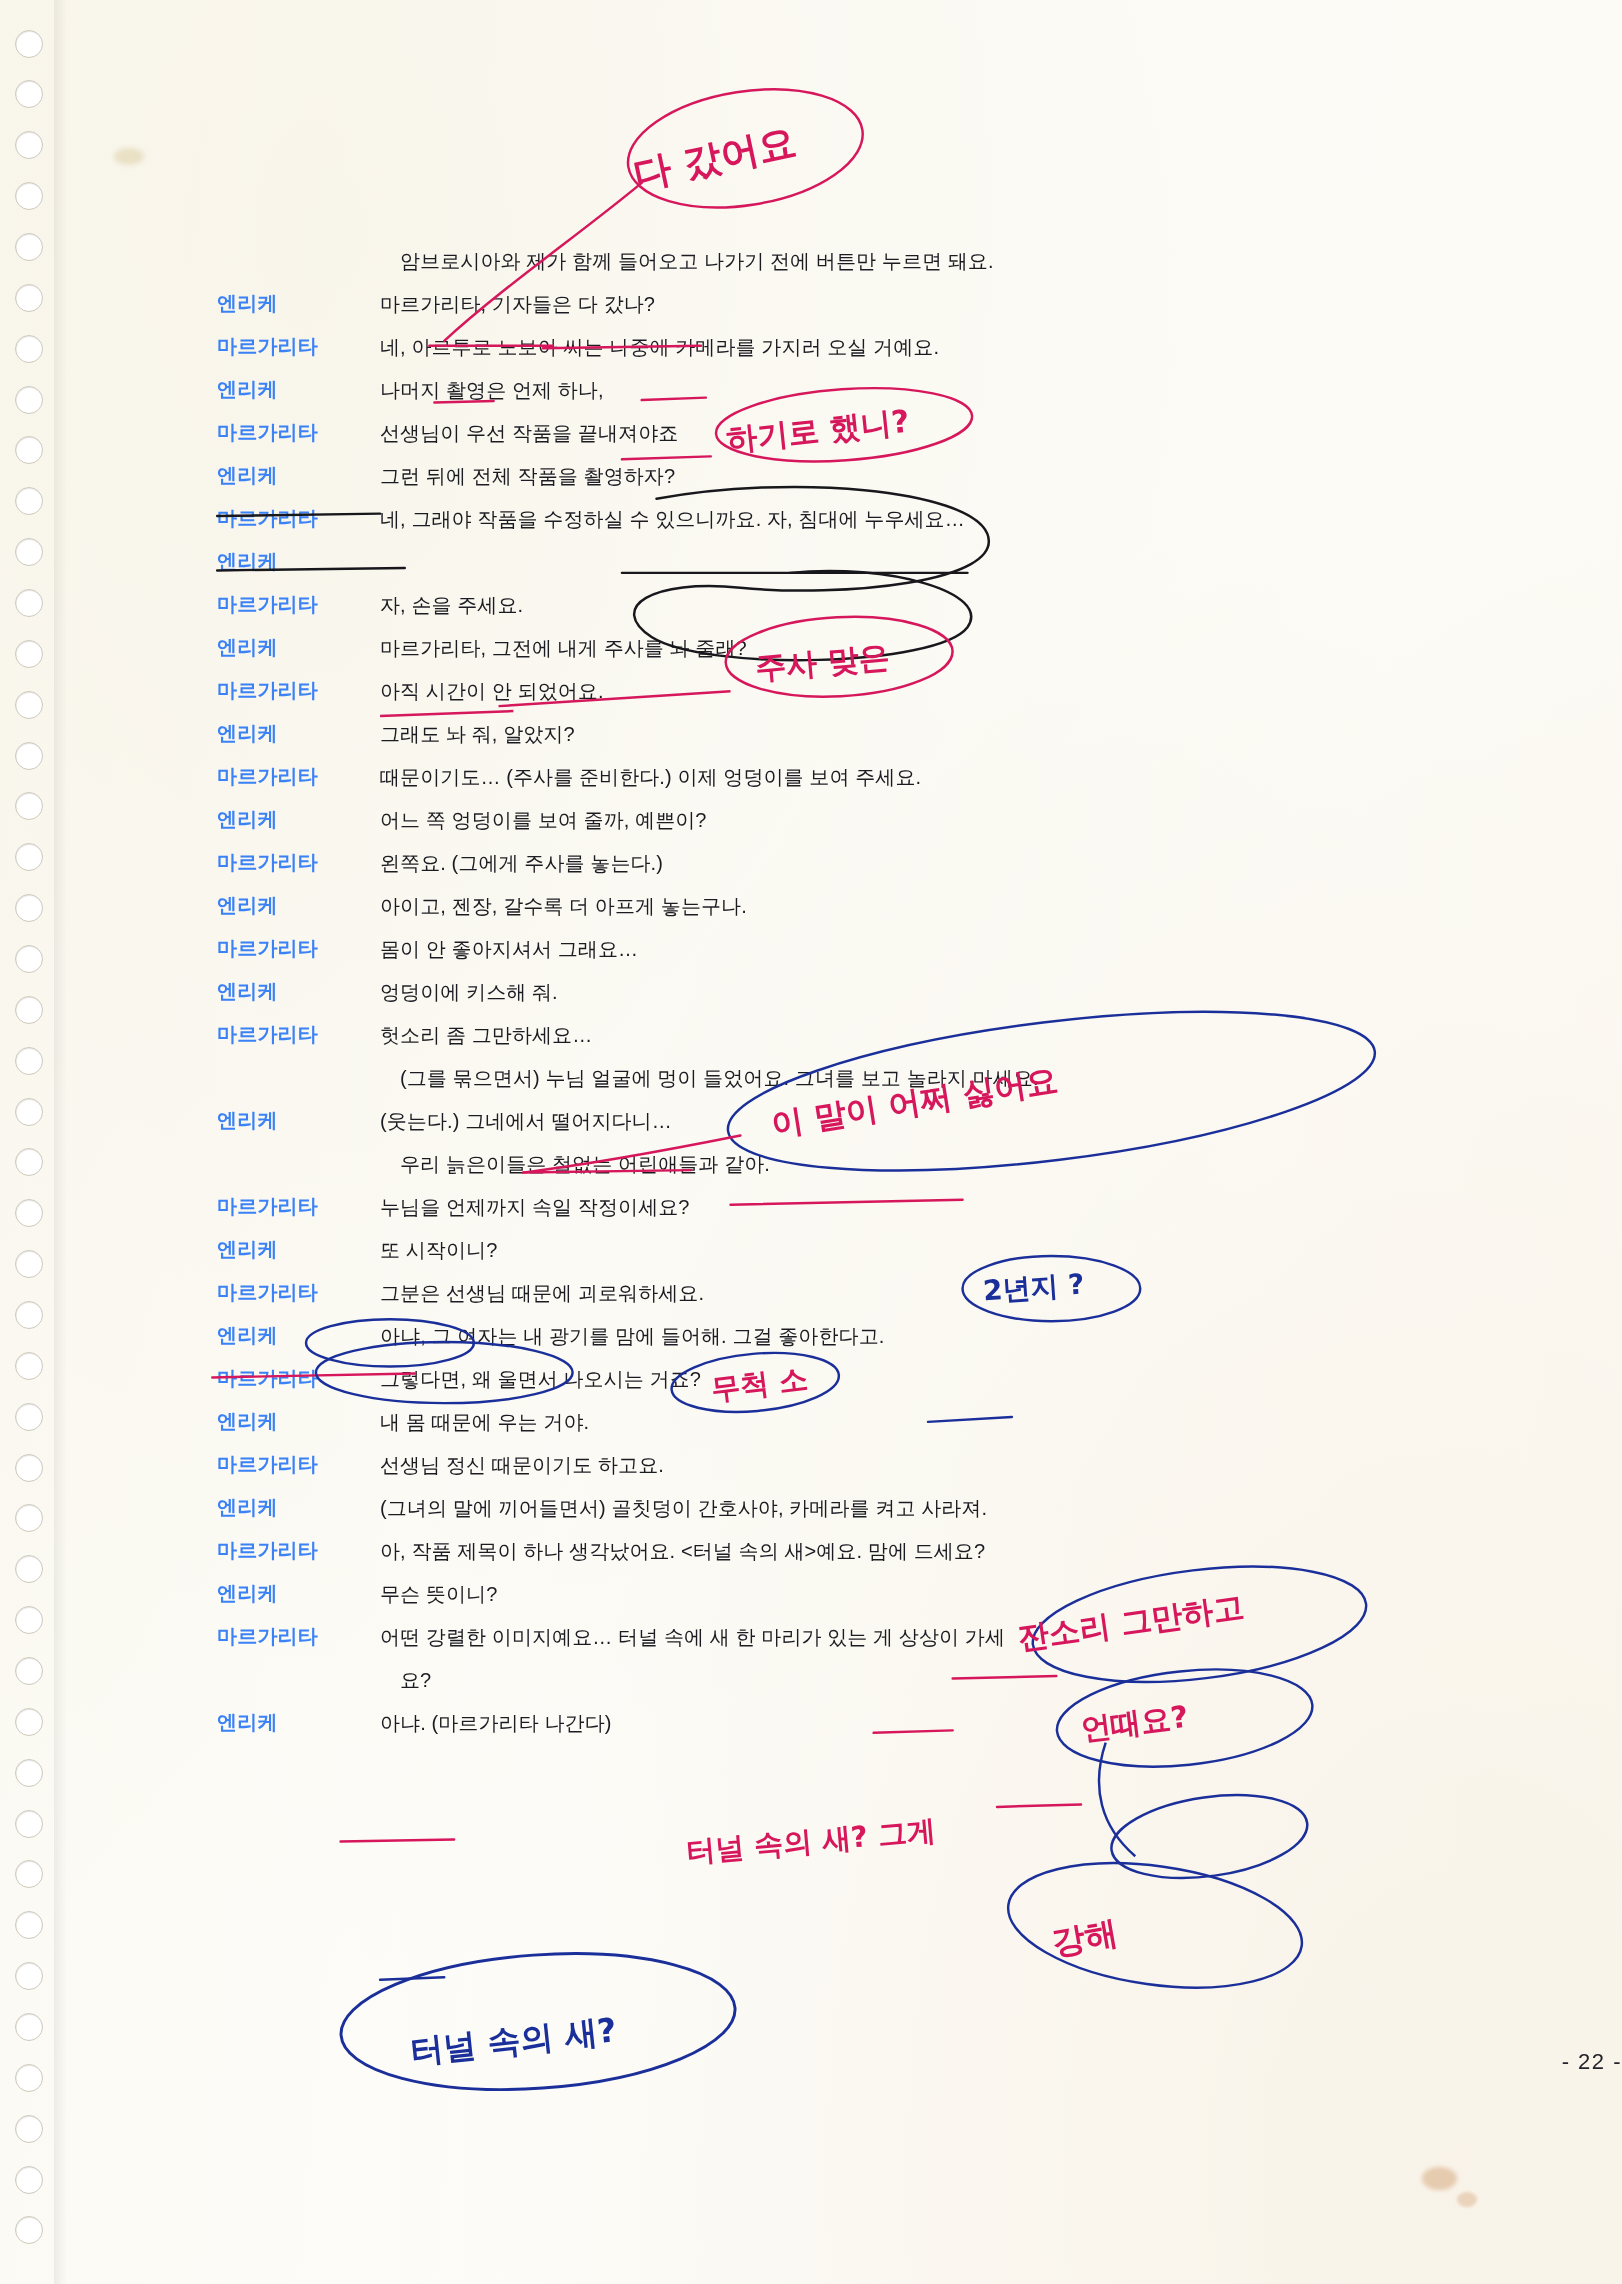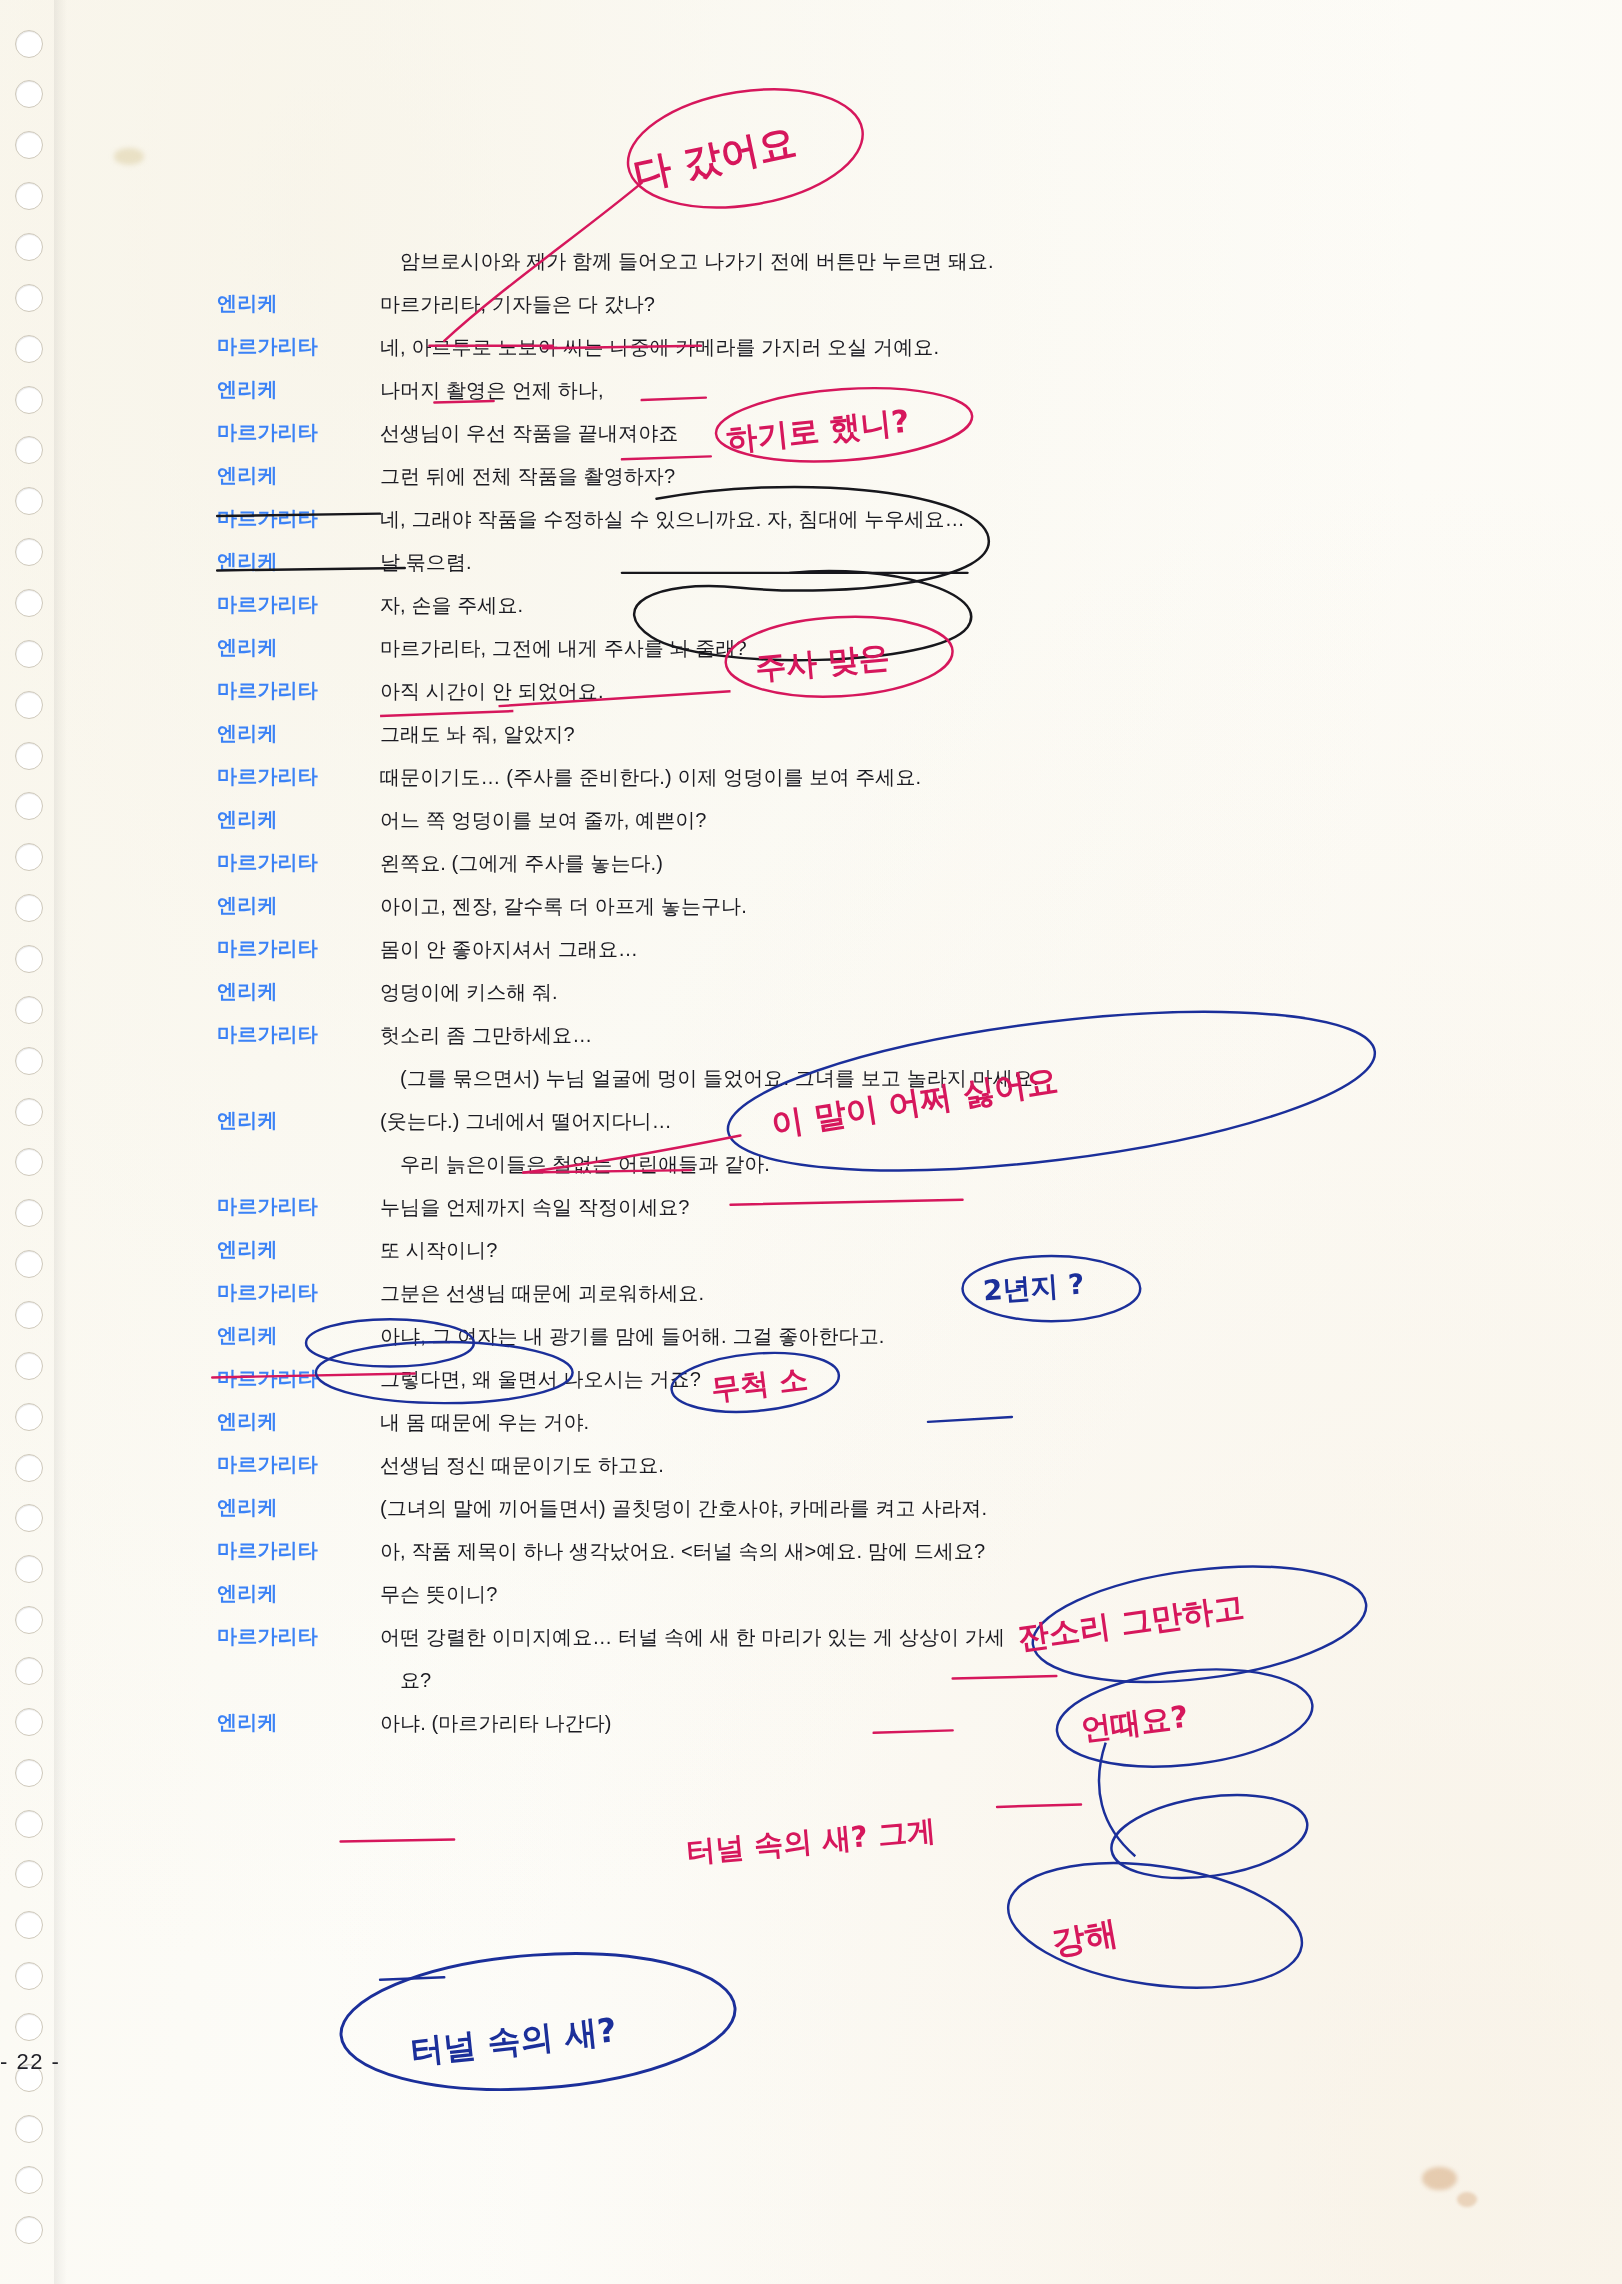--- a/index.html
+++ b/index.html
@@ -97,21 +97,21 @@
     white-space: nowrap;
   }
   .hw.red { color: #d6175c; }
   .hw.blue { color: #1b2f9a; }
 
   .pagenum {
     position: absolute;
     left: 0;
     right: 0;
     top: 2049px;
-    text-align: left;
+    text-align: right;
     font-size: 22px;
     color: #23232a;
     letter-spacing: 1.5px;
   }
   .stain {
     position: absolute;
     border-radius: 50%;
     pointer-events: none;
   }
 </style>
@@ -197,21 +197,20 @@
       <div class="line">
         <div class="speaker">엔리케</div>
         <div class="text">그런 뒤에 전체 작품을 촬영하자?</div>
       </div>
       <div class="line">
         <div class="speaker">마르가리타</div>
         <div class="text">네, 그래야 작품을 수정하실 수 있으니까요. 자, 침대에 누우세요…</div>
       </div>
       <div class="line">
         <div class="speaker">엔리케</div>
-        <div class="text">날 묶으렴.</div>
       </div>
       <div class="line">
         <div class="speaker">마르가리타</div>
         <div class="text">자, 손을 주세요.</div>
       </div>
       <div class="line">
         <div class="speaker">엔리케</div>
         <div class="text">마르가리타, 그전에 내게 주사를 놔 줄래?</div>
       </div>
       <div class="line">

